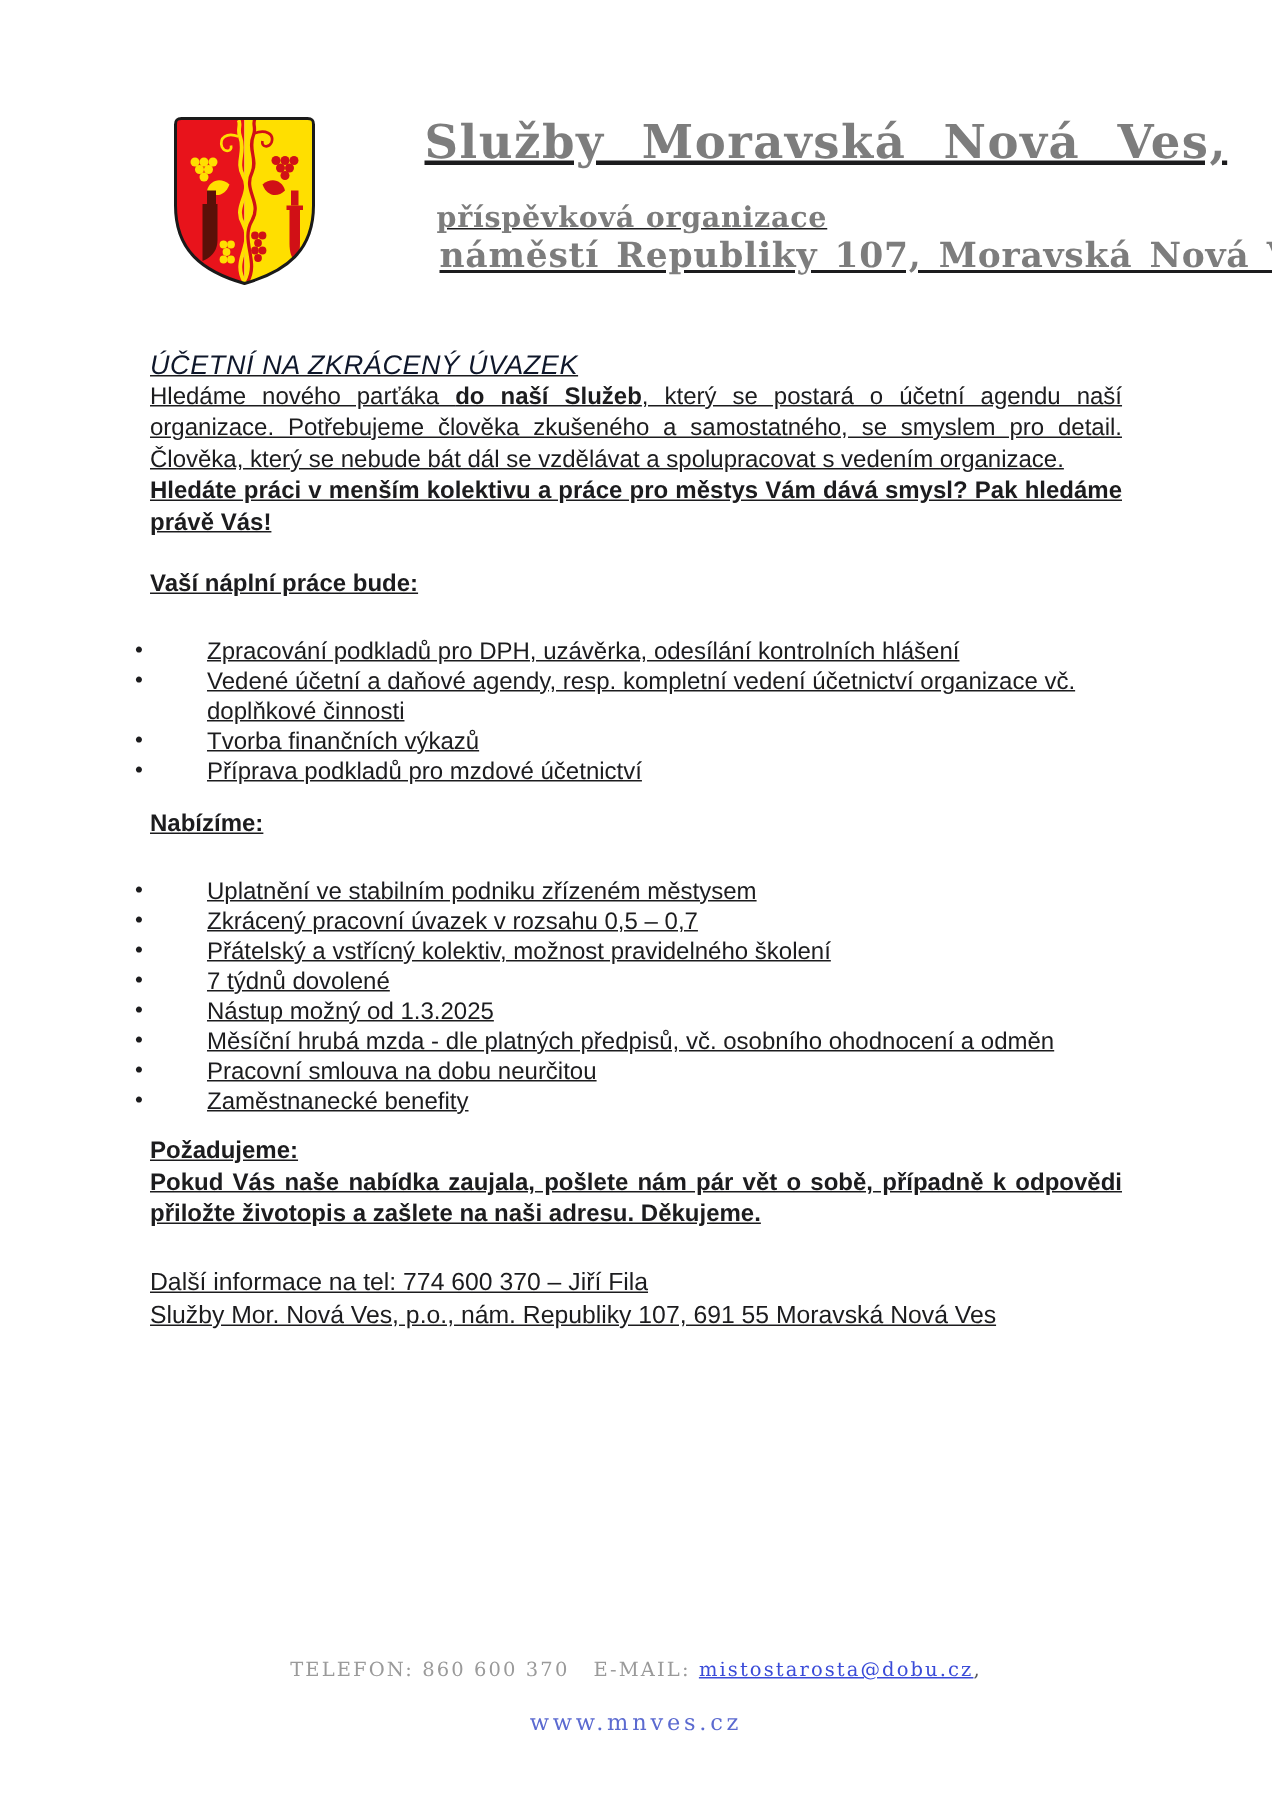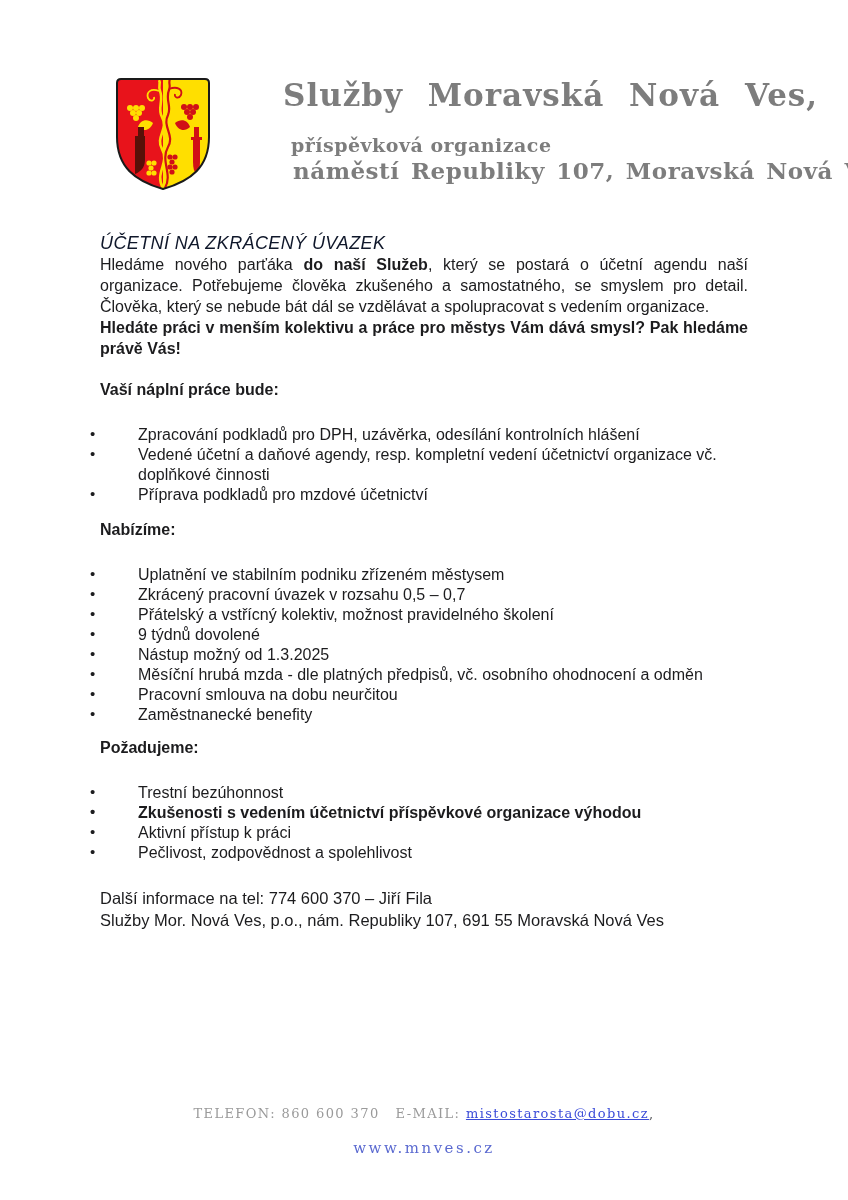--- a/index.html
+++ b/index.html
@@ -4,20 +4,21 @@
 <style>
   html,body { margin:0; padding:0; background:#ffffff; }
   .page {
     position:relative;
     width:848px; height:1200px;
     background:#ffffff;
     font-family:"Liberation Sans", sans-serif;
     color:#1c1c1e;
     overflow:hidden;
     box-sizing:border-box;
+    text-decoration:underline;
   }
   .content { padding:75px 100px 0 100px; }
 
   
   .header { display:flex; align-items:flex-start; }
   .logo { width:100px; height:118px; margin-left:13px; flex:0 0 auto; }
   .header-text {
     margin-left:70px; margin-top:2px;
     font-family:"DejaVu Serif", serif;
     font-weight:bold; color:#7d7d7d;
@@ -144,43 +145,39 @@
     <h1 class="job-title" style="font-weight:normal;">ÚČETNÍ NA ZKRÁCENÝ ÚVAZEK</h1>
 
     <p class="para intro"><span>Hledáme nového parťáka </span><span class="b">do naší Služeb</span><span>, který se postará o účetní agendu naší organizace. Potřebujeme člověka zkušeného a samostatného, se smyslem pro detail. Člověka, který se nebude bát dál se vzdělávat a spolupracovat s vedením organizace.</span></p>
 
     <p class="para pitch">Hledáte práci v menším kolektivu a práce pro městys Vám dává smysl? Pak hledáme právě Vás!</p>
 
     <p class="sec-head h1">Vaší náplní práce bude:</p>
     <ul class="bullets">
       <li>Zpracování podkladů pro DPH, uzávěrka, odesílání kontrolních hlášení</li>
       <li>Vedené účetní a daňové agendy, resp. kompletní vedení účetnictví organizace vč. doplňkové činnosti</li>
+      <li>Tvorba finančních výkazů</li>
       <li>Příprava podkladů pro mzdové účetnictví</li>
     </ul>
 
     <p class="sec-head h2">Nabízíme:</p>
     <ul class="bullets">
       <li>Uplatnění ve stabilním podniku zřízeném městysem</li>
       <li>Zkrácený pracovní úvazek v rozsahu 0,5 – 0,7</li>
       <li>Přátelský a vstřícný kolektiv, možnost pravidelného školení</li>
-      <li>9 týdnů dovolené</li>
+      <li>7 týdnů dovolené</li>
       <li>Nástup možný od 1.3.2025</li>
       <li>Měsíční hrubá mzda - dle platných předpisů, vč. osobního ohodnocení a odměn</li>
       <li>Pracovní smlouva na dobu neurčitou</li>
       <li>Zaměstnanecké benefity</li>
     </ul>
 
     <p class="sec-head h3">Požadujeme:</p>
-    <ul class="bullets">
-      <li>Trestní bezúhonnost</li>
-      <li class="b">Zkušenosti s vedením účetnictví příspěvkové organizace výhodou</li>
-      <li>Aktivní přístup k práci</li>
-      <li>Pečlivost, zodpovědnost a spolehlivost</li>
-    </ul>
 
+    <p class="para closing">Pokud Vás naše nabídka zaujala, pošlete nám pár vět o sobě, případně k odpovědi přiložte životopis a zašlete na naši adresu. Děkujeme.</p>
 
     <div class="contacts">
       <p class="contact-line">Další informace na tel: 774 600 370 – Jiří Fila</p>
       <p class="contact-line">Služby Mor. Nová Ves, p.o., nám. Republiky 107, 691 55 Moravská Nová Ves</p>
     </div>
 
   </div>
 
   <div class="footer">
     <div class="footer-line1"><span>TELEFON:</span> <span>860 600 370</span><span class="gap"></span><span>E-MAIL:</span> <a class="email-link">mistostarosta@dobu.cz</a><span class="footer-comma">,</span></div>

